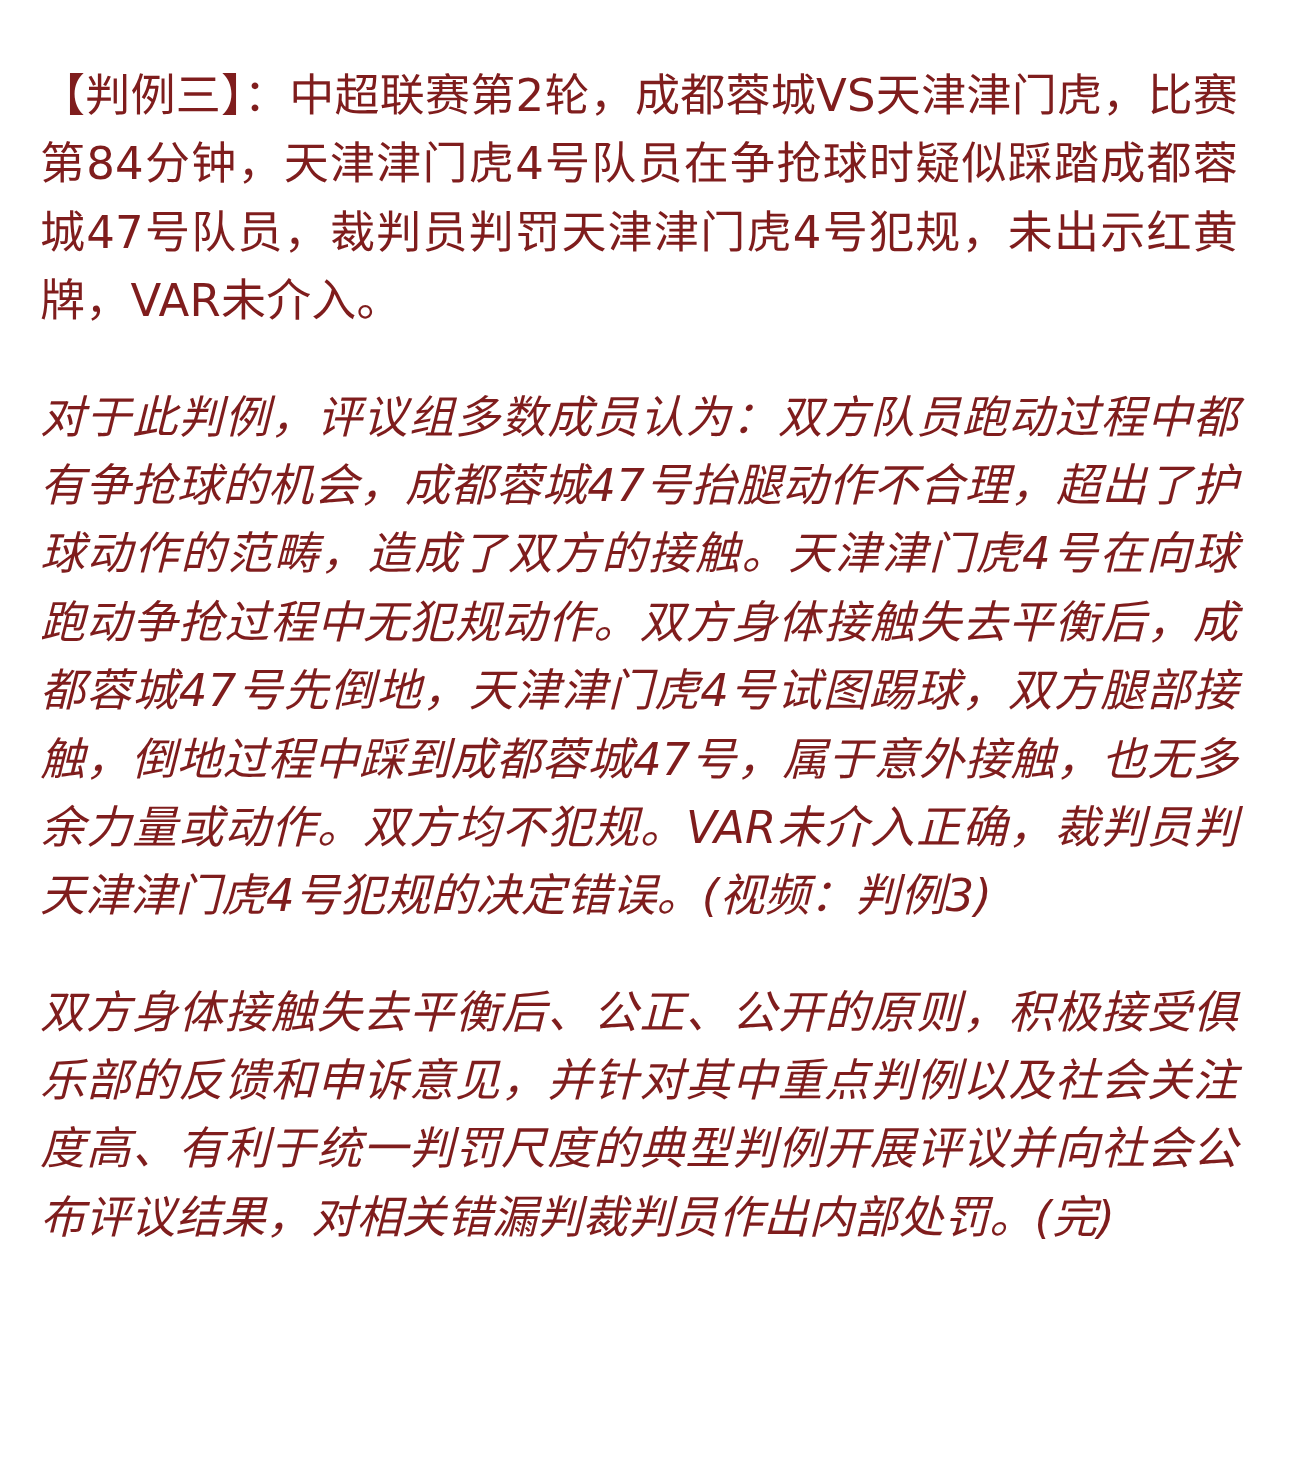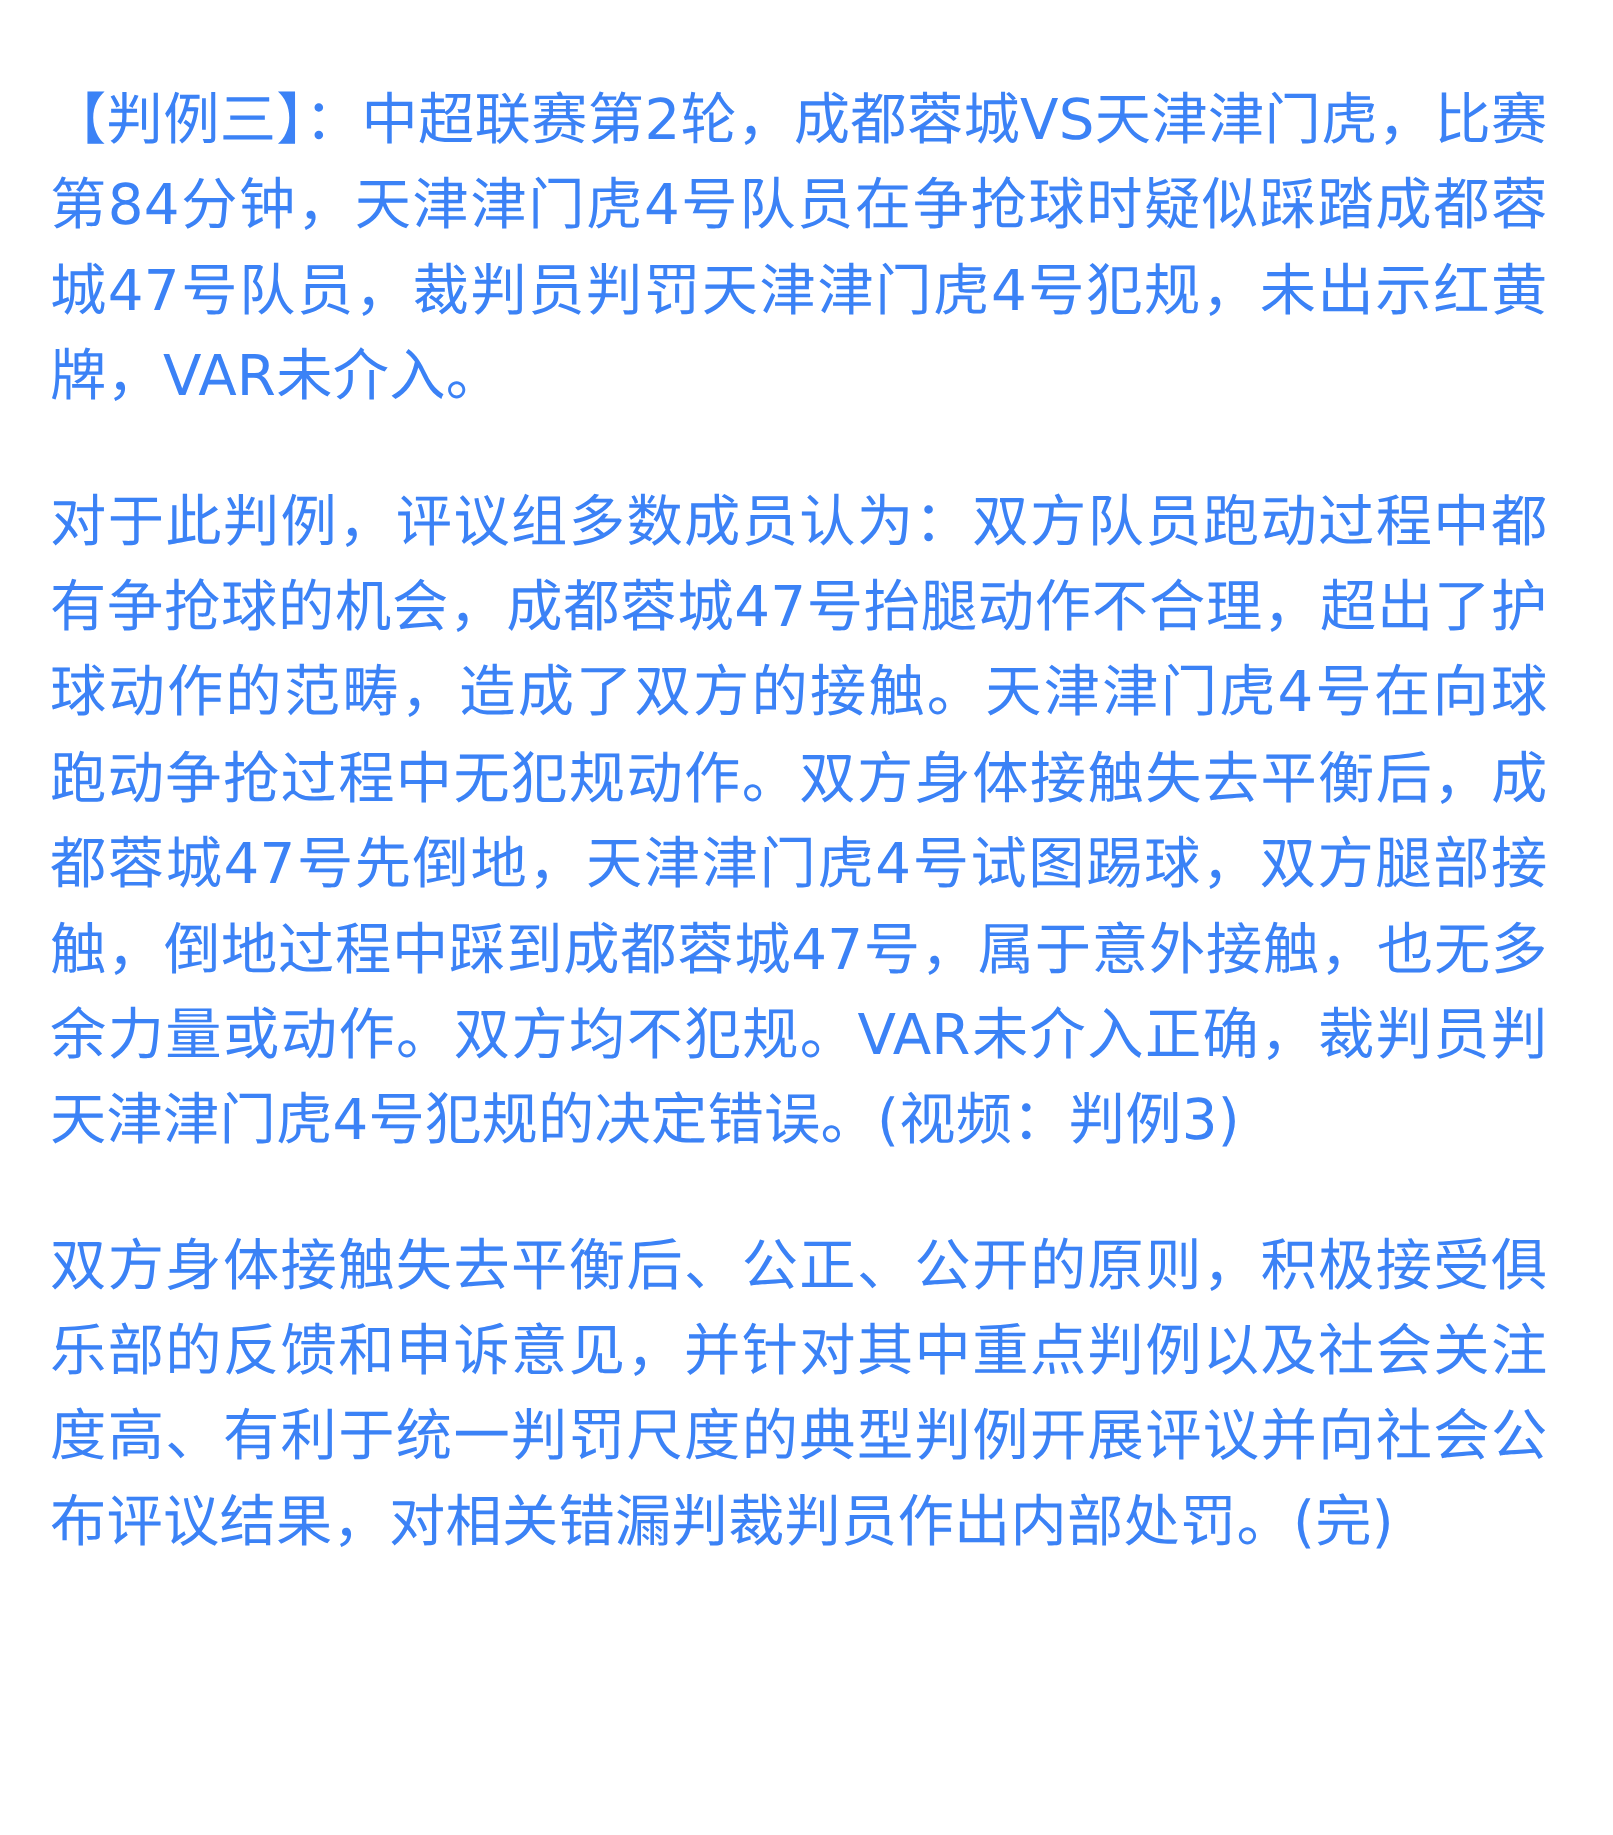--- a/index.html
+++ b/index.html
@@ -21,25 +21,26 @@
     height: 1468px;
     padding: 62px 52px 0 40px;
     background: #ffffff;
   }
   .para {
     font-size: 45px;
     line-height: 1.52;
     letter-spacing: 0.2px;
     text-align: justify;
     text-justify: inter-character;
-    color: #3b82f6;
+    color: #7f1d1d;
     margin: 0;
   }
   .para + .para {
     margin-top: 48px;
+    font-style: italic;
   }
   .para-last {
     margin-top: 48px;
   }
 </style>
 </head>
 <body>
 
 <div class="page">
   <p class="para">【判例三】：中超联赛第2轮，成都蓉城VS天津津门虎，比赛第84分钟，天津津门虎4号队员在争抢球时疑似踩踏成都蓉城47号队员，裁判员判罚天津津门虎4号犯规，未出示红黄牌，VAR未介入。</p>

